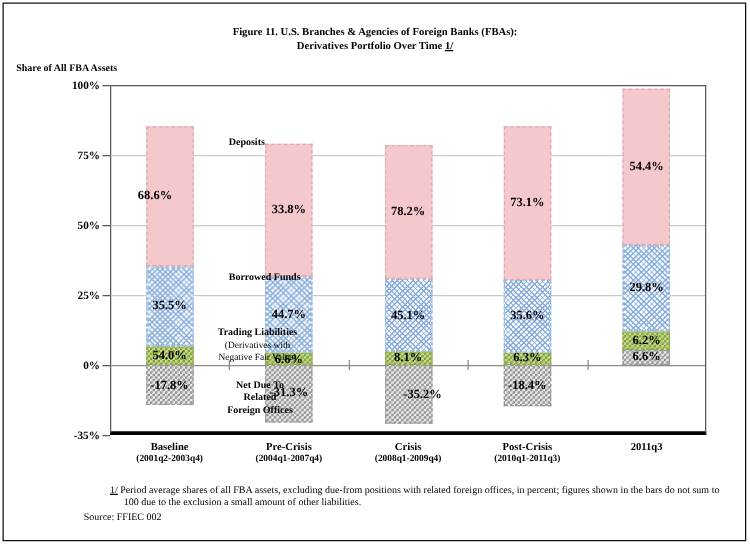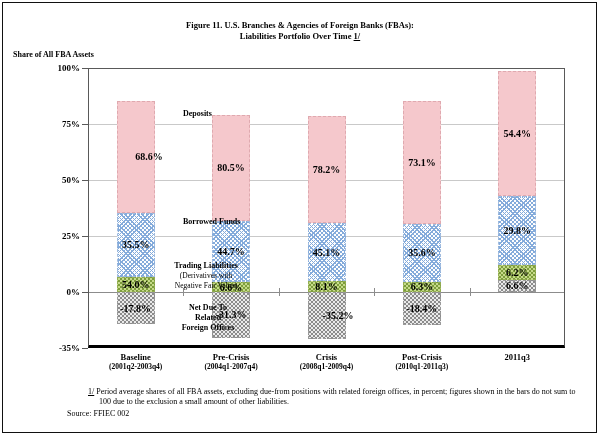--- a/index.html
+++ b/index.html
@@ -43,21 +43,21 @@
   #footnote .fn2{padding-left:11px;}
   #source{position:absolute;left:24px;top:409px;font-size:8px;margin-left:43px;}
 </style>
 </head>
 <body>
 
 <div id="page">
   <div id="outer-border"></div>
 
   <div id="title1" class="title-line">Figure 11. U.S. Branches &amp; Agencies of Foreign Banks (FBAs):</div>
-  <div id="title2" class="title-line"><span>Liabilities Portfolio Over Time</span> <span class="u">1/</span></div>
+  <div id="title2" class="title-line"><span>Derivatives Portfolio Over Time</span> <span class="u">1/</span></div>
 
   <div id="y-caption" class="abs">Share of All FBA Assets</div>
 
   <div id="plot-box" class="abs"></div>
 
   <div class="anno" style="left:183px;top:109px;">Deposits</div>
   <div class="anno" style="left:183px;top:217px;">Borrowed Funds</div>
   <div class="anno anno-center" style="left:158px;top:303px;width:100px;">
     <div>Net Due To</div>
     <div>Related</div>
@@ -95,29 +95,29 @@
     <div class="cat-tick" style="left: 278.8px; top: 288px;"></div>
     <div class="cat-tick" style="left: 374.2px; top: 288px;"></div>
     <div class="cat-tick" style="left: 469.6px; top: 288px;"></div>
     <div class="seg seg-netdue" style="left: 116.7px; top: 292px; width: 38px; height: 32.48px;"></div>
     <div class="seg-label" style="left: 109.7px; width: 52px; top: 302.74px;">-17.8%</div>
     <div class="seg seg-trading" style="left: 116.7px; top: 276.544px; width: 38px; height: 15.456px;"></div>
     <div class="seg-label" style="left: 109.7px; width: 52px; top: 278.772px;">54.0%</div>
     <div class="seg seg-borrowed" style="left: 116.7px; top: 212.928px; width: 38px; height: 63.616px;"></div>
     <div class="seg-label" style="left: 109.7px; width: 52px; top: 239.236px;">35.5%</div>
     <div class="seg seg-deposits" style="left: 116.7px; top: 100.704px; width: 38px; height: 112.224px;"></div>
-    <div class="seg-label" style="left: 123px; width: 52px; top: 151.316px;">68.6%</div>
+    <div class="seg-label" style="left: 98px; width: 52px; top: 151.316px;">68.6%</div>
     <div class="seg seg-netdue" style="left: 212.1px; top: 292px; width: 38px; height: 45.92px;"></div>
     <div class="seg-label" style="left: 205.1px; width: 52px; top: 309.46px;">-31.3%</div>
     <div class="seg seg-trading" style="left: 212.1px; top: 282.144px; width: 38px; height: 9.856px;"></div>
     <div class="seg-label" style="left: 205.1px; width: 52px; top: 281.572px;">6.6%</div>
     <div class="seg seg-borrowed" style="left: 212.1px; top: 221.216px; width: 38px; height: 60.928px;"></div>
     <div class="seg-label" style="left: 205.1px; width: 52px; top: 246.18px;">44.7%</div>
     <div class="seg seg-deposits" style="left: 212.1px; top: 114.592px; width: 38px; height: 106.624px;"></div>
-    <div class="seg-label" style="left: 205.1px; width: 52px; top: 162.404px;">80.5%</div>
+    <div class="seg-label" style="left: 205.1px; width: 52px; top: 162.404px;">33.8%</div>
     <div class="seg seg-netdue" style="left: 307.5px; top: 292px; width: 38px; height: 46.592px;"></div>
     <div class="seg-label" style="left: 312px; width: 52px; top: 309.796px;">-35.2%</div>
     <div class="seg seg-trading" style="left: 307.5px; top: 281.248px; width: 38px; height: 10.752px;"></div>
     <div class="seg-label" style="left: 300.5px; width: 52px; top: 281.124px;">8.1%</div>
     <div class="seg seg-borrowed" style="left: 307.5px; top: 223.008px; width: 38px; height: 58.24px;"></div>
     <div class="seg-label" style="left: 300.5px; width: 52px; top: 246.628px;">45.1%</div>
     <div class="seg seg-deposits" style="left: 307.5px; top: 116.384px; width: 38px; height: 106.624px;"></div>
     <div class="seg-label" style="left: 300.5px; width: 52px; top: 164.196px;">78.2%</div>
     <div class="seg seg-netdue" style="left: 402.9px; top: 292px; width: 38px; height: 32.704px;"></div>
     <div class="seg-label" style="left: 395.9px; width: 52px; top: 302.852px;">-18.4%</div>

